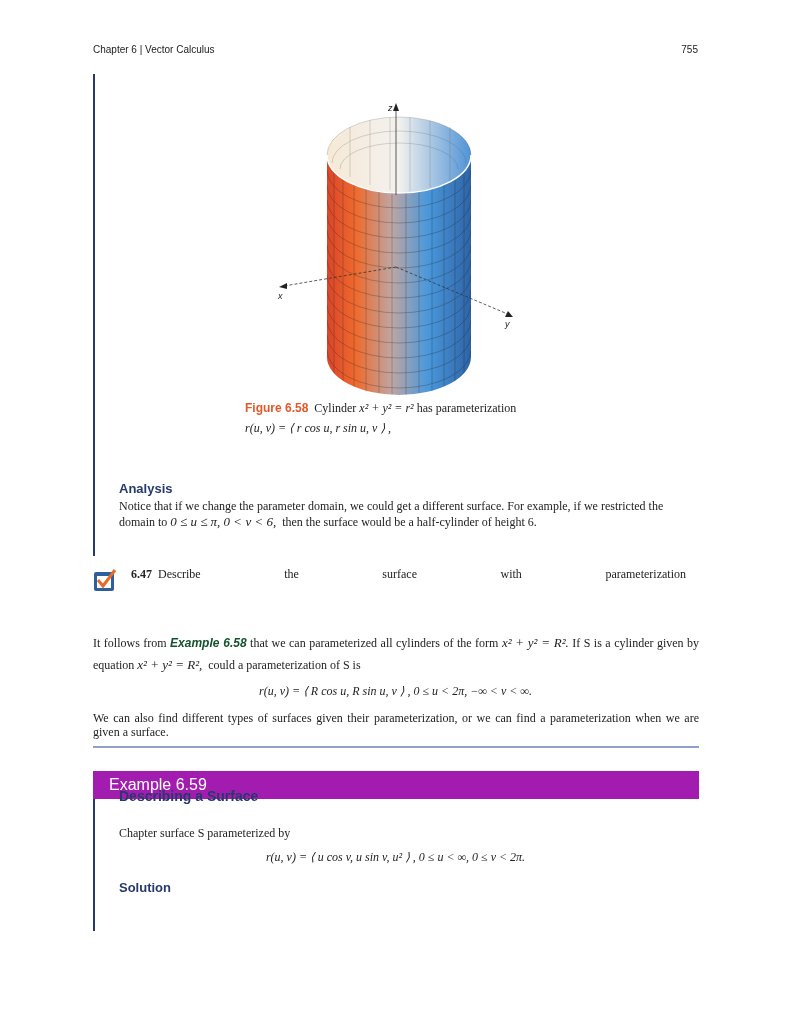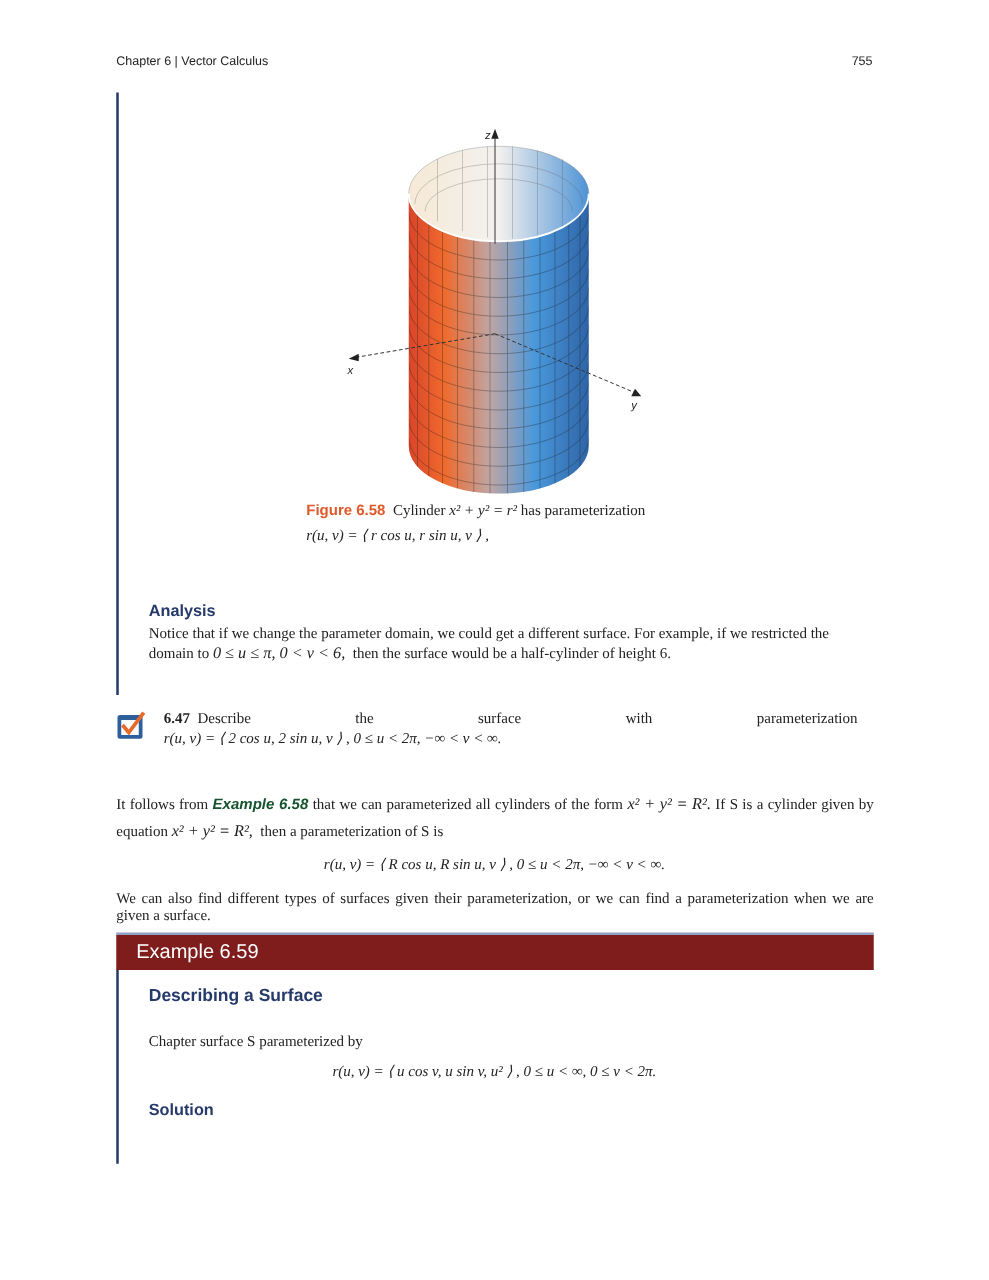--- a/index.html
+++ b/index.html
@@ -16,21 +16,21 @@
   .analysis-h { position:absolute; left:119px; top:481px; font-size:13px; }
   .analysis-p { position:absolute; left:119px; top:498px; width:580px; font-size:12px; line-height:16px; }
   .cp { position:absolute; left:93px; top:566px; width:606px; font-size:12px; line-height:16px; }
   .cp-icon { position:absolute; left:0; top:2px; width:24px; height:24px; }
   .cp-text { position:absolute; left:38px; top:0; width:555px; }
   .cp-line1 { display:flex; justify-content:space-between; }
   .para1 { position:absolute; left:93px; top:632px; width:606px; font-size:12px; line-height:22px; text-align:justify; }
   .ex-link { font-family:"Liberation Sans", sans-serif; font-weight:bold; color:#14532d;font-style:italic; }
   .eq-center { position:absolute; left:0; width:791px; text-align:center; font-size:12px; }
   .para2 { position:absolute; left:93px; top:711px; width:606px; font-size:12px; line-height:14px; text-align:justify; }
-  .ex-bar { position:absolute; left:93px; top:748px; width:606px; height:28px; background:#7f1d1d; color:#fff; font-family:"Liberation Sans", sans-serif; font-size:16px; line-height:28px; padding-left:16px; box-sizing:border-box; }
+  .ex-bar { position:absolute; left:93px; top:771px; width:606px; height:28px; background:#a21caf; color:#fff; font-family:"Liberation Sans", sans-serif; font-size:16px; line-height:28px; padding-left:16px; box-sizing:border-box; }
   .ex-bar-top { position:absolute; left:93px; top:746px; width:606px; height:2px; background:#8fa0c6; }
   .ex-title { position:absolute; left:119px; top:788px; font-size:14px; }
   .ex-p { position:absolute; left:119px; top:826px; font-size:12px; }
   .sol { position:absolute; left:119px; top:880px; font-size:13px; }
 </style>
 </head>
 <body>
 
 <div class="hdr hdr-left">Chapter 6 | Vector Calculus</div>
 <div class="hdr hdr-right">755</div>
@@ -139,32 +139,31 @@
     <path d="M5 12 L10 18 L22 2" stroke="#e66b2a" stroke-width="3" fill="none"></path>
   </svg>
   <div class="cp-text">
     <div class="cp-line1">
       <span><b>6.47</b>&nbsp;&nbsp;<span>Describe</span></span>
       <span>the</span>
       <span>surface</span>
       <span>with</span>
       <span>parameterization</span>
     </div>
-    <div class="math">r(u, v) = ⟨ 2 cos u, 2 sin u, v ⟩ , 0 ≤ u &lt; 2π, −∞ &lt; v &lt; ∞.</div>
   </div>
 </div>
 
 <div class="para1">
   <span>It follows from</span>
   <span class="ex-link">Example 6.58</span>
   <span>that we can parameterized all cylinders of the form</span>
   <span class="math" style="font-size:13px">x² + y² = R².</span>
   <span>If S is a cylinder given by equation</span>
   <span class="math" style="font-size:13px">x² + y² = R²,</span>&nbsp;
-  <span>then a parameterization of S is</span>
+  <span>could a parameterization of S is</span>
 </div>
 <div class="eq-center math" style="top:684px;">r(u, v) = ⟨ R cos u, R sin u, v ⟩ , 0 ≤ u &lt; 2π, −∞ &lt; v &lt; ∞.</div>
 <div class="para2">We can also find different types of surfaces given their parameterization, or we can find a parameterization when we are given a surface.</div>
 
 <div class="ex-bar-top"></div>
 <div class="ex-bar">Example 6.59</div>
 <div class="ex-title h-blue">Describing a Surface</div>
 <div class="ex-p">Chapter surface S parameterized by</div>
 <div class="eq-center math" style="top:850px;">r(u, v) = ⟨ u cos v, u sin v, u² ⟩ , 0 ≤ u &lt; ∞, 0 ≤ v &lt; 2π.</div>
 <div class="sol h-blue">Solution</div>

